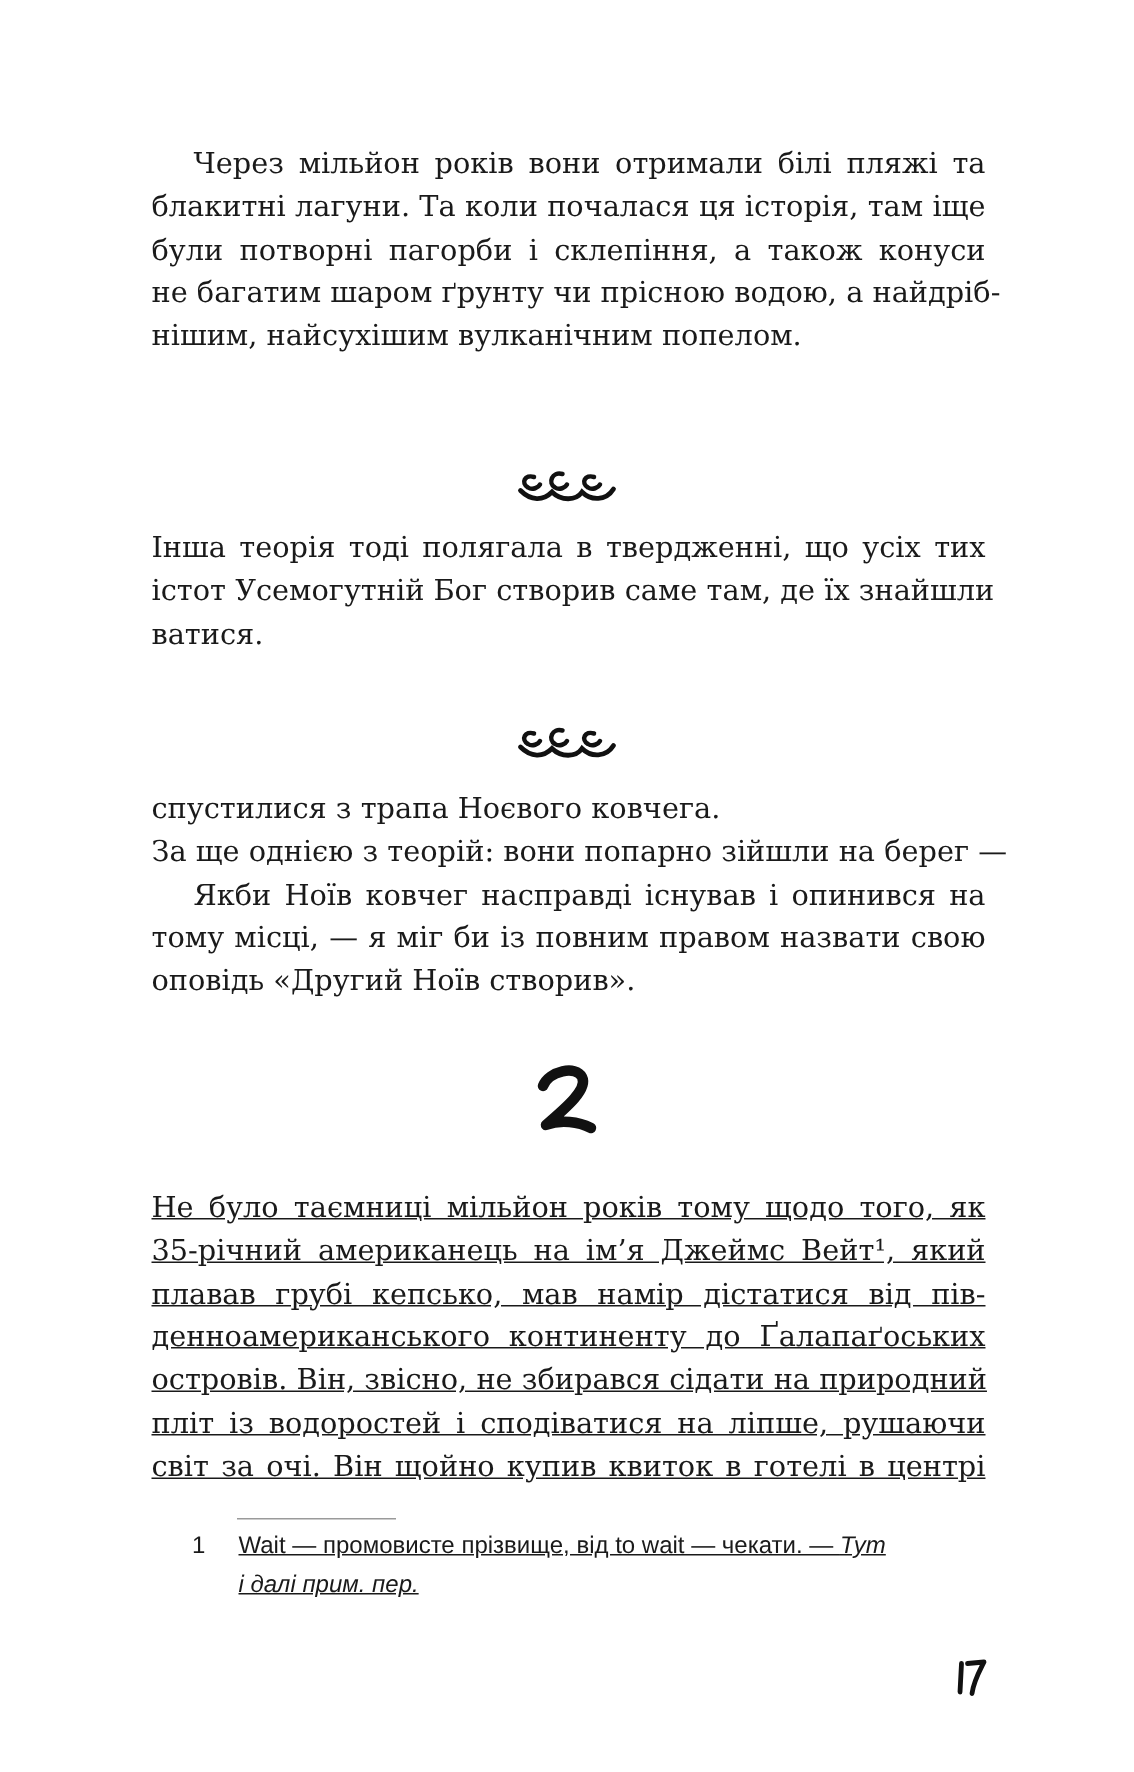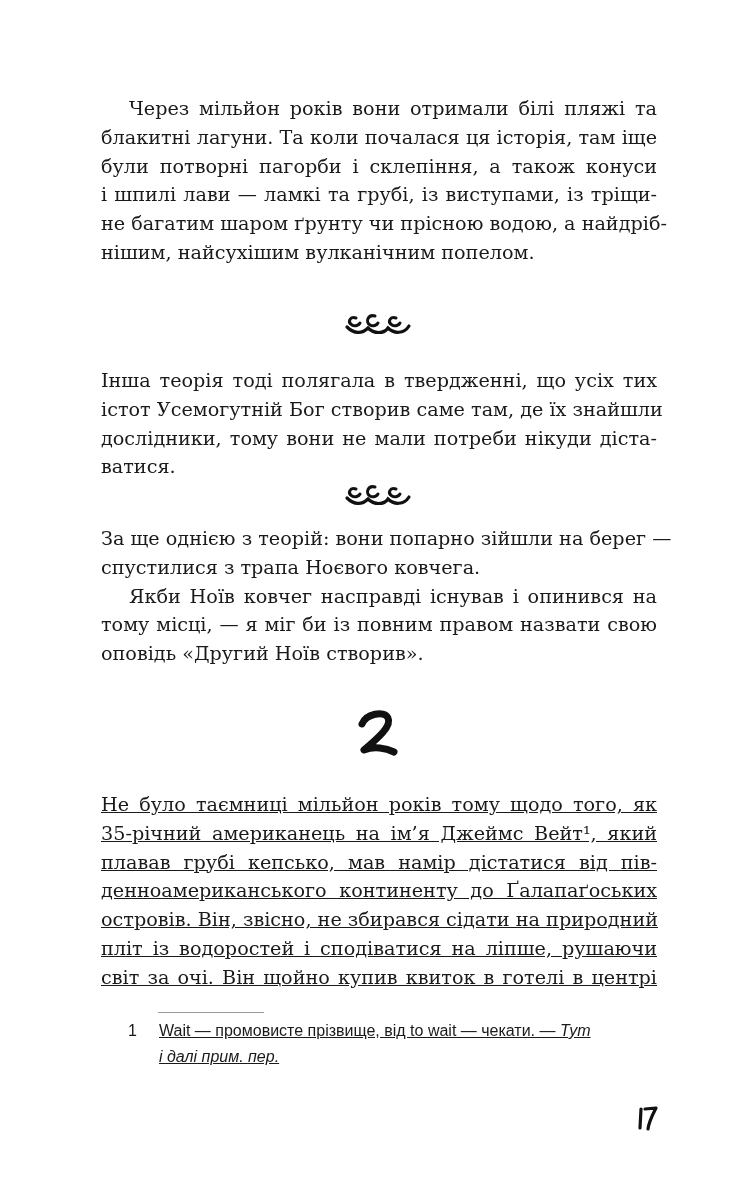--- a/index.html
+++ b/index.html
@@ -21,61 +21,59 @@
 </head>
 <body>
 
 <div class="page">
 
   <div class="text-block" style="top:95px;">
     <p>
       <span class="line" style="text-indent:28px;">Через мільйон років вони отримали білі пляжі та</span>
       <span class="line">блакитні лагуни. Та коли почалася ця історія, там іще</span>
       <span class="line">були потворні пагорби і склепіння, а також конуси</span>
-      <span class="line">і шпилі лави — ламкі та грубі, із виступами, із тріщи-</span>
       <span class="line">не багатим шаром ґрунту чи прісною водою, а найдріб-</span>
       <span class="line last">нішим, найсухішим вулканічним попелом.</span>
     </p>
   </div>
 
   <div class="ornament" style="top:310px;">
     <svg width="68" height="28" viewBox="0 0 68 28">
       <g fill="none" stroke="#111" stroke-linecap="round">
         <path d="M12 8 C6 6 3 12 8 15 C11 17 15 15 16 13" stroke-width="3"></path>
         <path d="M31 6 C24 4 21 12 26 15 C29 17 33 15 34 13" stroke-width="3"></path>
         <path d="M52 8 C46 6 43 12 48 15 C51 17 55 15 56 13" stroke-width="3"></path>
         <path d="M3 17 C10 24 18 24 24 18 C30 24 40 24 44 18 C50 24 60 24 65 16" stroke-width="3.2"></path>
       </g>
     </svg>
   </div>
 
-  <div class="text-block" style="top:351px;margin-top:16px;">
+  <div class="text-block" style="top:351px;">
     <p>
       <span class="line">Інша теорія тоді полягала в твердженні, що усіх тих</span>
       <span class="line">істот Усемогутній Бог створив саме там, де їх знайшли</span>
-      <span class="line">дослідники, тому вони не мали потреби нікуди діста-</span>
       <span class="line last">ватися.</span>
     </p>
   </div>
 
   <div class="ornament" style="top:481px;">
     <svg width="68" height="28" viewBox="0 0 68 28">
       <g fill="none" stroke="#111" stroke-linecap="round">
         <path d="M12 8 C6 6 3 12 8 15 C11 17 15 15 16 13" stroke-width="3"></path>
         <path d="M31 6 C24 4 21 12 26 15 C29 17 33 15 34 13" stroke-width="3"></path>
         <path d="M52 8 C46 6 43 12 48 15 C51 17 55 15 56 13" stroke-width="3"></path>
         <path d="M3 17 C10 24 18 24 24 18 C30 24 40 24 44 18 C50 24 60 24 65 16" stroke-width="3.2"></path>
       </g>
     </svg>
   </div>
 
   <div class="text-block" style="top:525px;">
     <p>
+      <span class="line last">спустилися з трапа Ноєвого ковчега.</span>
       <span class="line">За ще однією з теорій: вони попарно зійшли на берег —</span>
-      <span class="line last">спустилися з трапа Ноєвого ковчега.</span>
     </p>
     <p>
       <span class="line" style="text-indent:28px;">Якби Ноїв ковчег насправді існував і опинився на</span>
       <span class="line">тому місці, — я міг би із повним правом назвати свою</span>
       <span class="line last">оповідь «Другий Ноїв створив».</span>
     </p>
   </div>
 
   <div class="chapter-num">
     <svg width="60" height="58" viewBox="0 0 60 58">

